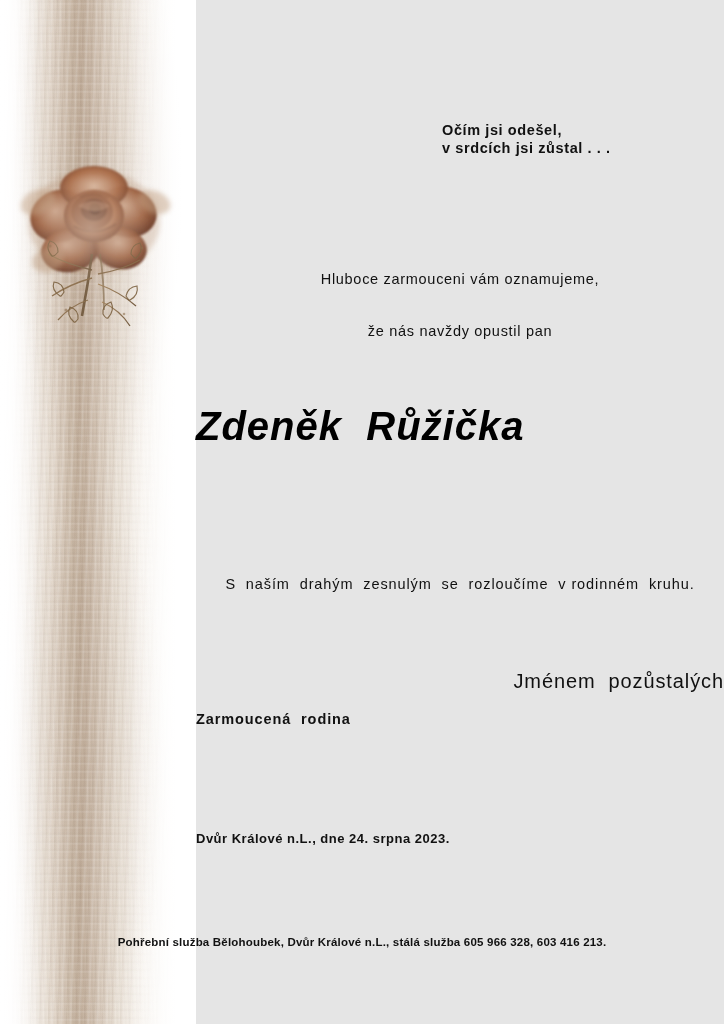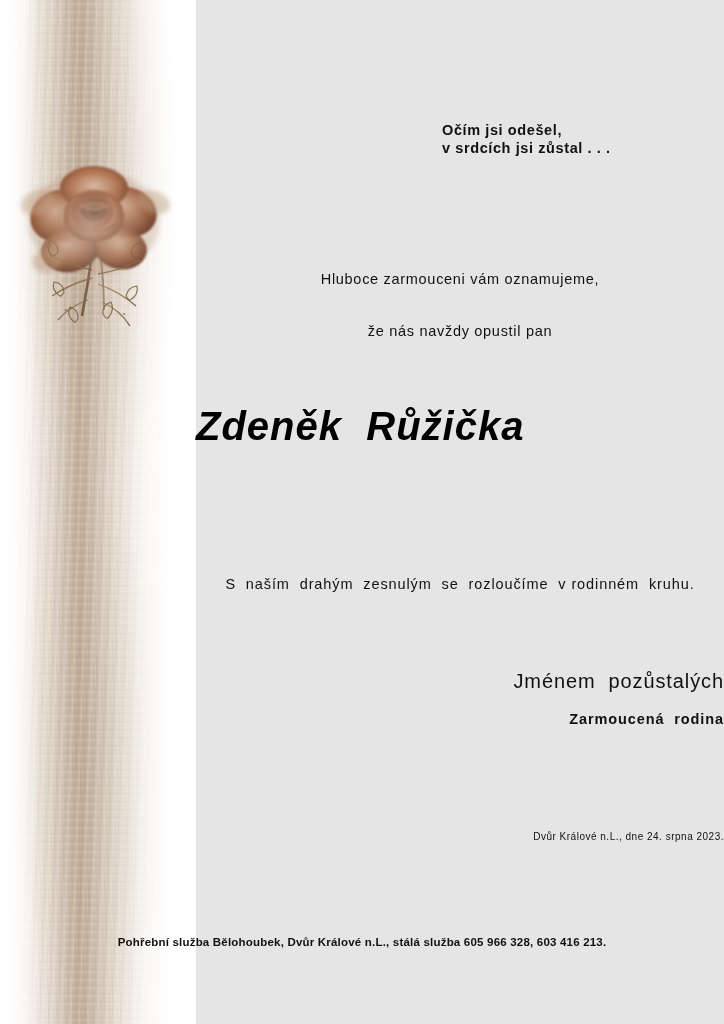--- a/index.html
+++ b/index.html
@@ -174,35 +174,36 @@
     text-align: right;
     font-size: 20px;
     letter-spacing: 0.9px;
     color: #111;
   }
 
   .family {
     left: 0;
     top: 711px;
     width: 528px;
-    text-align: right;
+    text-align: left;
     font-size: 14.5px;
     font-weight: bold;
     letter-spacing: 0.9px;
     color: #111;
   }
 
   .place-date {
     left: 0;
     top: 831px;
     width: 528px;
-    text-align: right;
-    font-size: 10px;
+    text-align: left;
+    font-size: 13px;
     letter-spacing: 0.5px;
     color: #111;
+    font-weight: bold;
   }
 
   .footer {
     position: absolute;
     left: 0;
     top: 928px;
     width: 724px;
     text-align: center;
     font-size: 11.5px;
     font-weight: bold;

